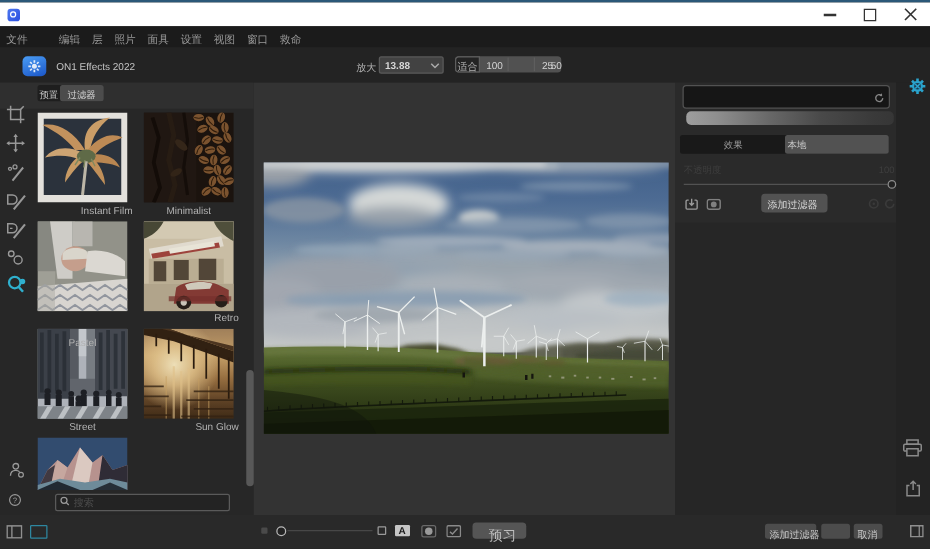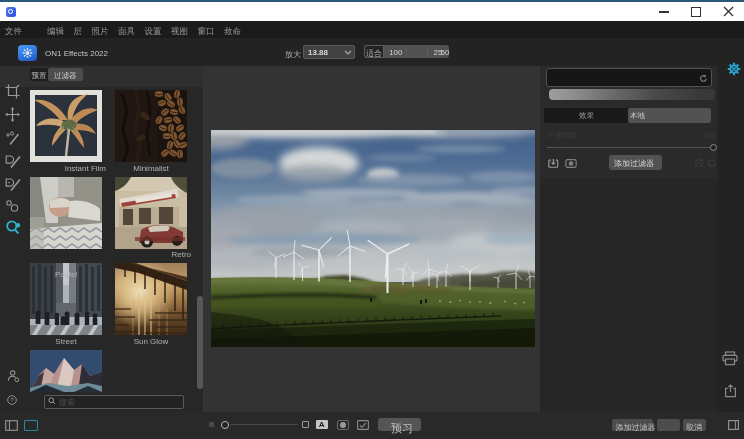--- a/index.html
+++ b/index.html
@@ -336,21 +336,21 @@
 <path d="M52 14 L60 26 L72 22 L72 42 L48 42 Z" fill="#332e3c"></path>
 <path d="M0 38 L18 33 L38 36 L58 33 L72 36 L72 42 L0 42 Z" fill="#6f95a8"></path>
 <path d="M0 42 L16 35 L34 42 Z" fill="#222c38"></path>
 <path d="M44 42 L58 36 L72 42 Z" fill="#27313d"></path>
     </svg>
 <div class="abs" style="left:26px;top:163.5px;width:80px;text-align:right;font-size:8px;color:#b2b2b2;">Instant Film</div>
 <div class="abs" style="left:111px;top:163.5px;width:80px;text-align:center;font-size:8px;color:#b2b2b2;">Minimalist</div>
 <div class="abs" style="left:26px;top:250px;width:80px;text-align:center;font-size:8px;color:#b2b2b2;margin-top:20px;">Pastel</div>
 <div class="abs" style="left:111px;top:250px;width:80px;text-align:right;font-size:8px;color:#b2b2b2;">Retro</div>
 <div class="abs" style="left:26px;top:336.5px;width:80px;text-align:center;font-size:8px;color:#b2b2b2;">Street</div>
-<div class="abs" style="left:111px;top:336.5px;width:80px;text-align:center;font-size:8px;color:#b2b2b2;">Sun Glow</div>
+<div class="abs" style="left:111px;top:336.5px;width:80px;text-align:right;font-size:8px;color:#b2b2b2;">Sun Glow</div>
 
 <div class="abs" style="left:197px;top:296px;width:6px;height:93px;background:#585858;border-radius:3px;"></div>
 
 <div class="abs" style="left:44px;top:394.5px;width:138px;height:12px;border:1px solid #5a5a5a;border-radius:2px;background:#232323;"></div>
 <svg class="abs" style="left:48px;top:397px;" width="8" height="8">
       <circle cx="3.2" cy="3.2" r="2.4" stroke="#9a9a9a" stroke-width="1" fill="none"></circle>
       <path d="M5 5 L7 7" stroke="#9a9a9a" stroke-width="1"></path>
     </svg>
 <div class="abs" style="left:59px;top:397px;font-size:8px;color:#4e4e4e;">搜索</div>
 

